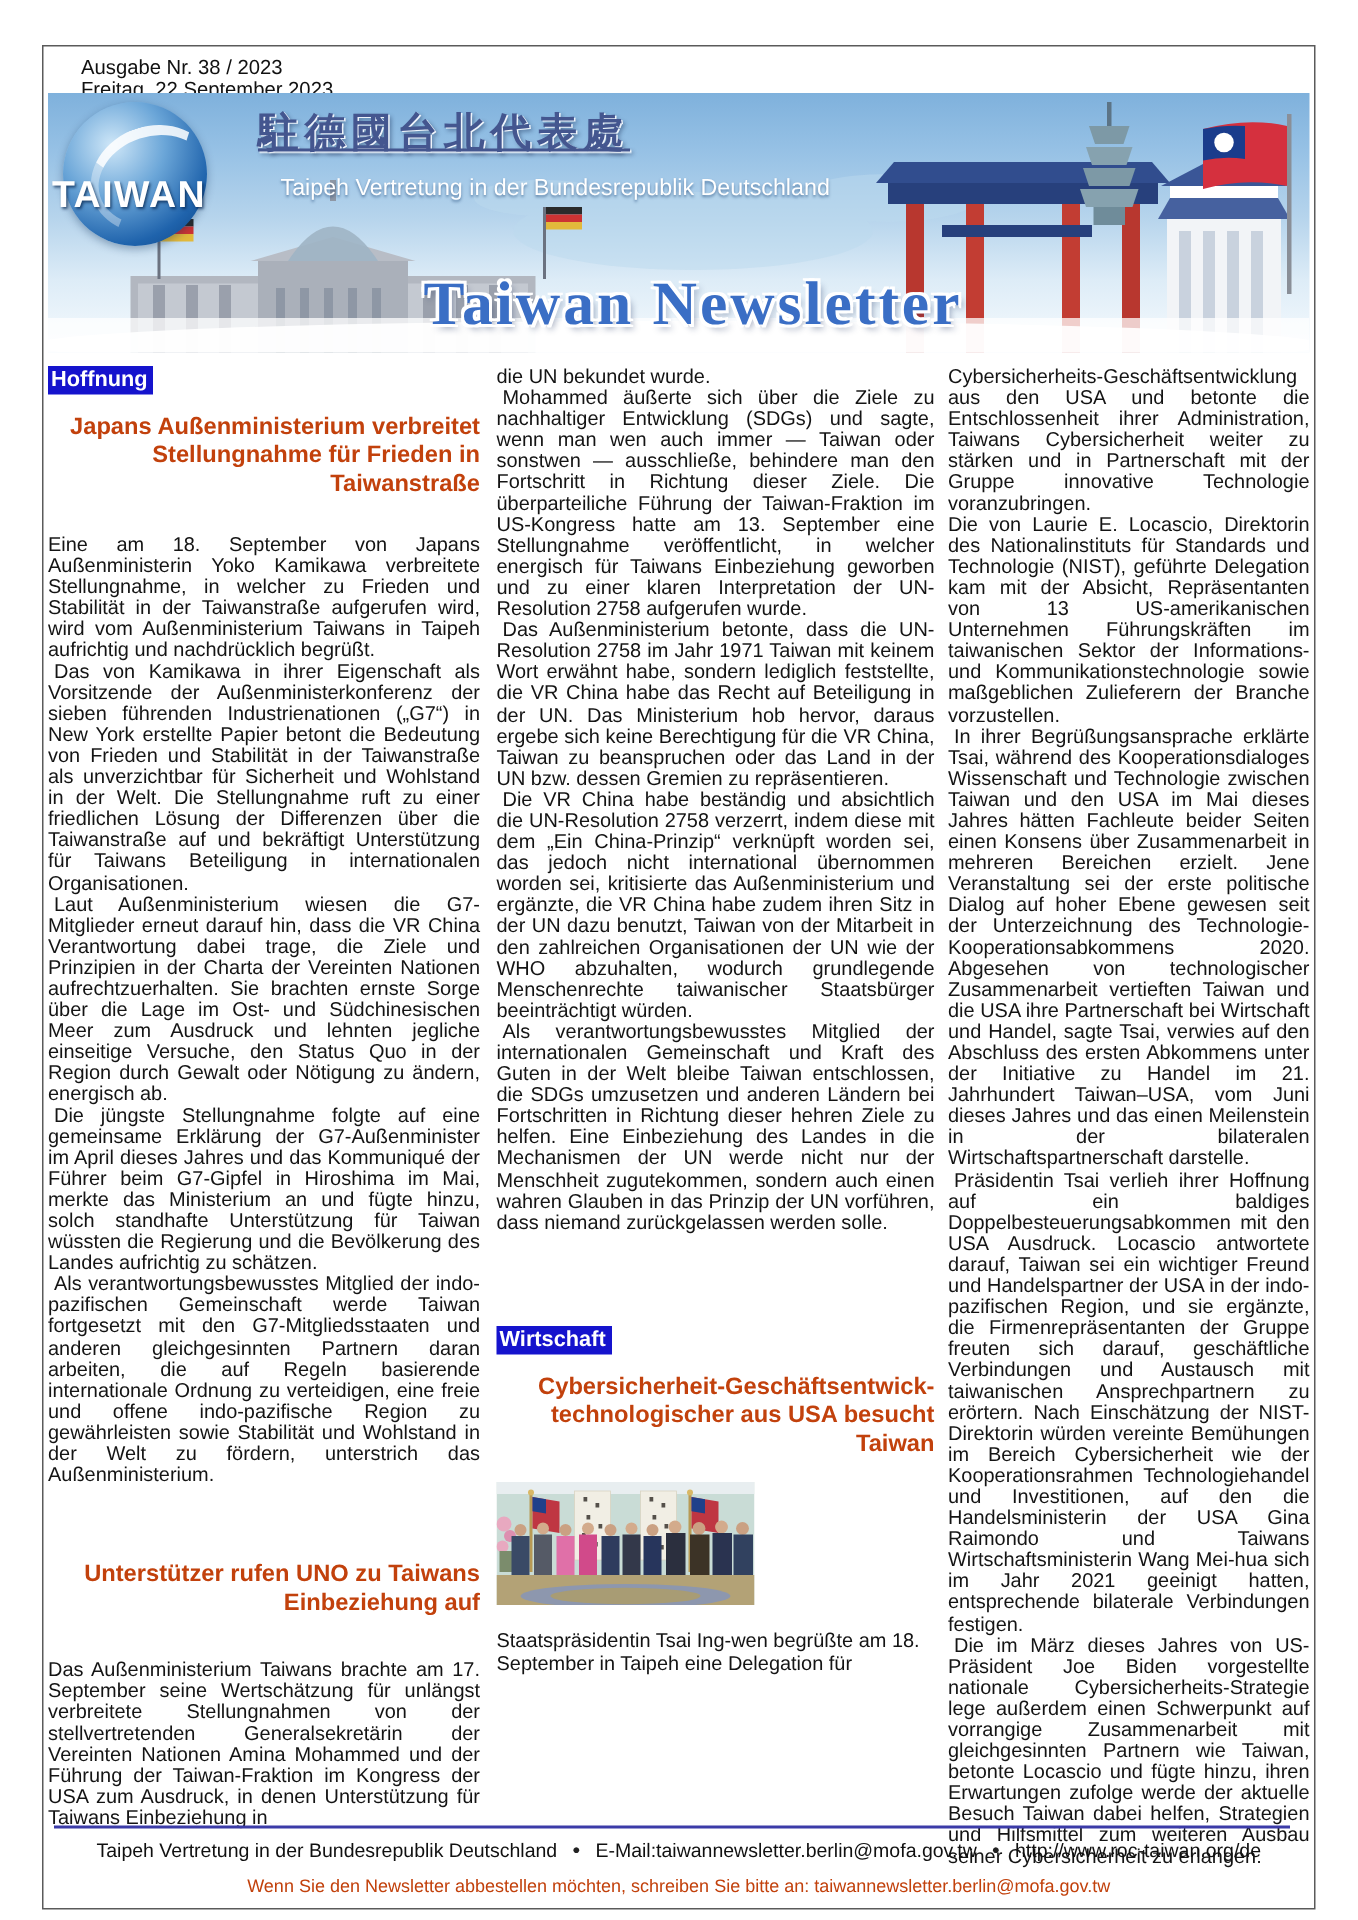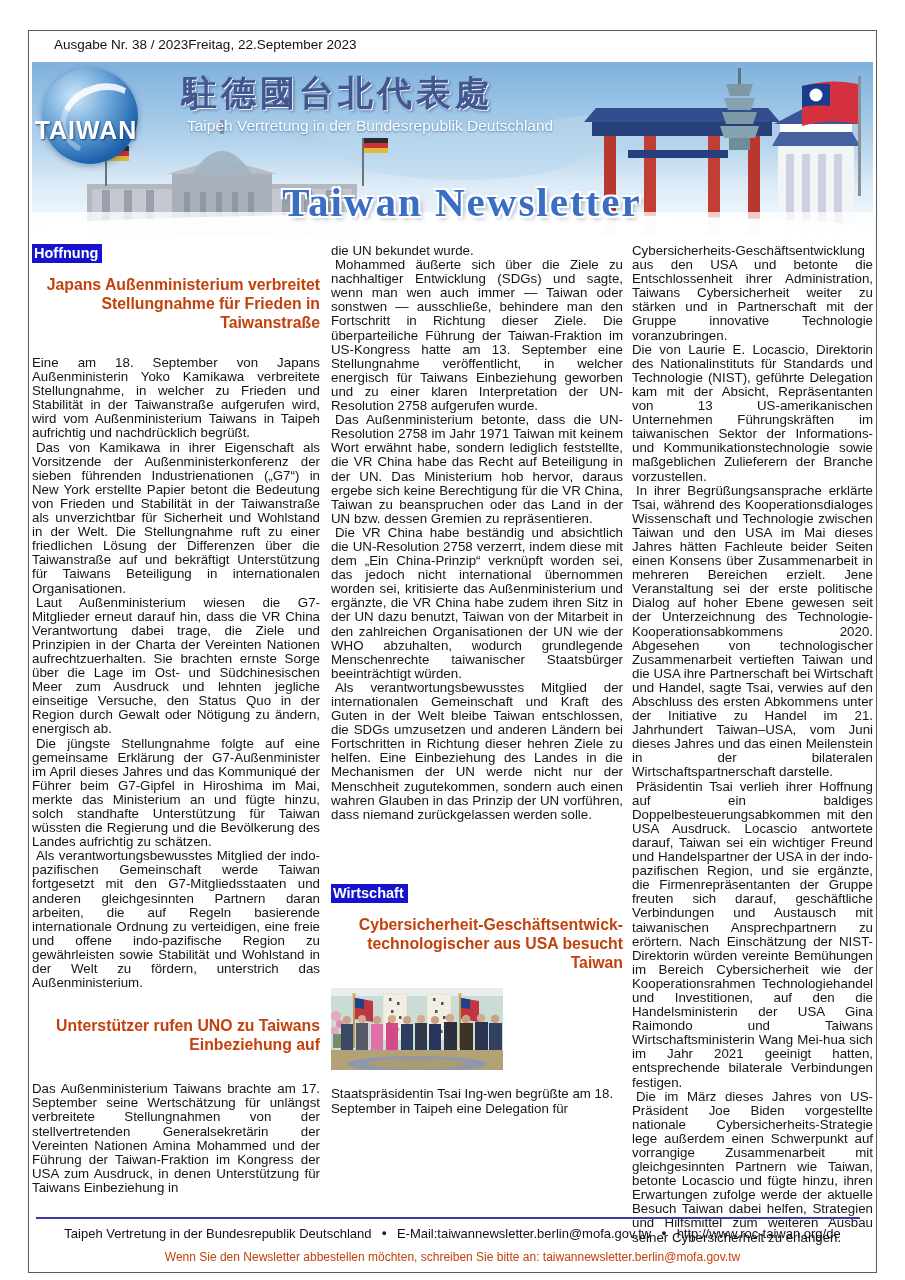--- a/index.html
+++ b/index.html
@@ -4,57 +4,57 @@
 <style>
   html,body{margin:0;padding:0;}
   body{
     width:905px;height:1280px;background:#ffffff;position:relative;
     font-family:"Liberation Sans","DejaVu Sans",sans-serif;color:#1a1a1a;
     overflow:hidden;
   }
   .frame{position:absolute;left:28px;top:30px;width:847px;height:1241px;
     border:1px solid #5a5a5a;pointer-events:none;}
   .masthead-row{position:absolute;left:54px;right:56px;top:37px;
-    display:flex;justify-content:flex-start;font-size:13.5px;color:#111;}
+    display:flex;justify-content:flex-start;font-size:13.5px;color:#111;flex-direction:column;}
   
   .banner{position:absolute;left:32px;top:62px;width:841px;height:173px;overflow:hidden;
     background:linear-gradient(180deg,#7fb1dc 0%,#96c1e5 22%,#b6d4ec 48%,#ddecf7 72%,#f7fbfe 100%);}
   .banner svg{position:absolute;left:0;top:0;}
   .globe{position:absolute;left:10px;top:6px;width:96px;height:96px;border-radius:50%;
     background:radial-gradient(circle at 34% 30%,#cfe7f8 0%,#6ba6d8 38%,#1f63ac 72%,#0b3f7e 100%);
     box-shadow:0 2px 6px rgba(10,40,80,.35);}
   .globe-swirl{position:absolute;left:18px;top:16px;width:74px;height:58px;border-radius:50%;
     border-top:7px solid rgba(255,255,255,.85);border-left:5px solid rgba(255,255,255,.35);
     border-right:5px solid transparent;border-bottom:6px solid transparent;transform:rotate(-18deg);}
   .globe-label{position:absolute;left:2px;top:54px;width:104px;text-align:center;
     color:#fff;font-weight:bold;font-size:25px;letter-spacing:1px;
     text-shadow:1px 1px 2px rgba(0,30,70,.7);}
-  .cjk-title{position:absolute;left:150px;top:8px;font-size:35px;font-weight:bold;
+  .cjk-title{position:absolute;left:140px;top:8px;font-size:27px;font-weight:bold;
     color:#44568f;letter-spacing:4px;font-family:"DejaVu Serif","Liberation Serif",serif;
-    text-shadow:1px 1px 0 #eef4fb,2px 2px 3px rgba(20,40,80,.45);}
+    text-shadow:1px 1px 0 #eef4fb,2px 2px 3px rgba(20,40,80,.45);text-decoration:underline;}
   .banner-sub{position:absolute;left:155px;top:55px;font-size:15.5px;color:#ffffff;
     text-shadow:0 1px 2px rgba(10,50,100,.55);}
   .banner-title{position:absolute;left:150px;top:116px;width:560px;text-align:center;
     font-family:"Liberation Serif","DejaVu Serif",serif;font-weight:bold;font-style:normal;
     font-size:41px;color:#3a6ec5;letter-spacing:2px;white-space:nowrap;
     text-shadow:-2px -2px 0 #ffffff,2px -2px 0 #ffffff,-2px 2px 0 #ffffff,2px 2px 0 #ffffff,
                 3px 3px 4px rgba(20,40,90,.35);}
   
   .cols{position:absolute;left:32px;top:244px;width:841px;display:flex;}
   .col{text-align:justify;font-size:13.3px;line-height:14.1px;color:#141414;}
   .col1{width:288px;margin-right:11px;}
   .col2{width:292px;margin-right:9px;}
   .col3{width:241px;}
   .col p{margin:0;}
   .col p.ind{text-indent:4px;}
   .seclabel{display:inline-block;background:#1513cd;color:#ffffff;font-weight:bold;
     font-size:14.5px;line-height:18px;padding:0 4px 1px 2px;margin:0 0 10px 0;}
   .headline{margin:2px 0 24px 0;color:#c2410c;font-weight:bold;font-size:15.8px;
     line-height:19px;text-align:right;}
-  .headline.gap-top{margin-top:26px;margin-bottom:28px;}
+  .headline.gap-top{margin-top:50px;margin-bottom:28px;}
   .headline.wrap{white-space:pre-line;margin-bottom:16px;}
   .photo-wrap{margin:14px 0 16px 0;width:172px;height:82px;}
   .caption{text-align:left;line-height:15.5px;}
   
   .foot-rule{position:absolute;left:36px;width:824px;top:1217px;border-top:2px solid #3b3ba8;}
   .foot1{position:absolute;left:32px;width:841px;top:1226px;text-align:center;font-size:13px;color:#101010;}
   .foot1 .bullet{margin:0 10px;font-size:9px;vertical-align:2px;color:#222;}
   .foot2{position:absolute;left:32px;width:841px;top:1250px;text-align:center;font-size:12px;color:#c2410c;}
 </style>
 </head>

